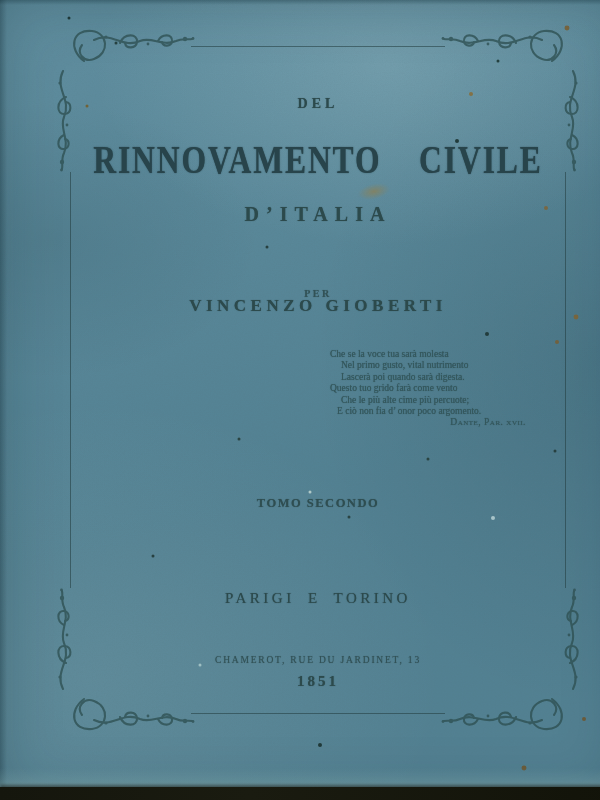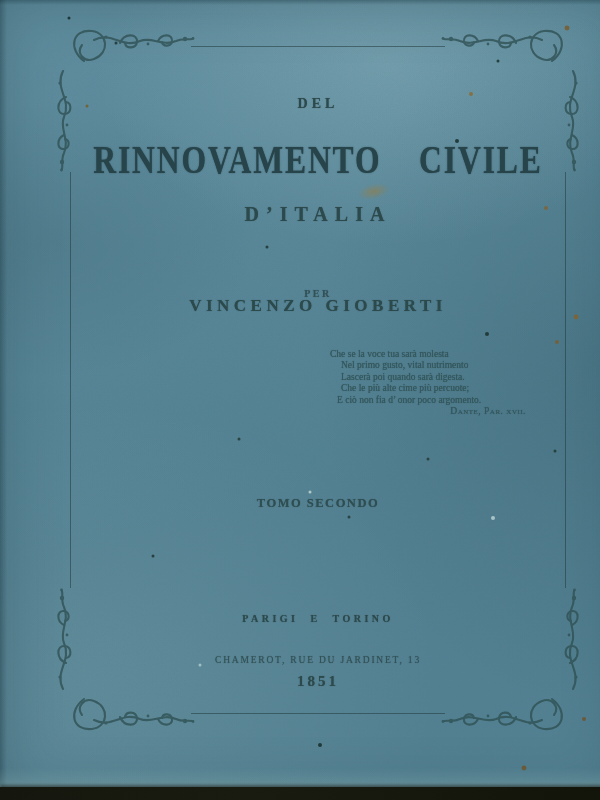--- a/index.html
+++ b/index.html
@@ -38,21 +38,21 @@
   .content > div { position: absolute; left: 0; right: 0; }
   .ink  { color: var(--ink, #2c4a4c); text-shadow: 0 0 1px rgba(25,48,50,0.55); }
   .series   { top: 96px;  font-size: 14px; font-weight: bold; letter-spacing: 4px; }
   .title    { top: 138px; font-size: 34px; font-weight: bold; letter-spacing: 2px; word-spacing: 30px;
               color: var(--title-ink, #28444b); transform: scale(0.93, 1.18); transform-origin: center top;
               text-shadow: 0 0 1.2px rgba(20,42,46,0.7); white-space: nowrap; }
   .subtitle { top: 203px; font-size: 20px; font-weight: bold; letter-spacing: 7px; }
   .byline   { top: 288px; font-size: 10px;  font-weight: bold; letter-spacing: 2.5px; opacity: .85; }
   .author   { top: 296px; font-size: 17px; font-weight: bold; letter-spacing: 4.5px; }
   .volume   { top: 496px; font-size: 12.5px; font-weight: bold; letter-spacing: 1.5px; opacity: .92; }
-  .cities    { top: 613px; font-size: 10px;   font-weight: bold; letter-spacing: 3.5px; word-spacing: 6px; }
+  .cities    { top: 590px; font-size: 15px;   font-weight: normal; letter-spacing: 3.5px; word-spacing: 6px; }
   .publisher { top: 613px; font-size: 15.5px; font-weight: bold; letter-spacing: 2.5px; word-spacing: 4px; }
   .role      { top: 636px; font-size: 12px; letter-spacing: 1.5px; font-variant: small-caps; font-weight: bold; opacity: .9; }
   .printer   { top: 655px; font-size: 9.5px; letter-spacing: 1.8px; opacity: .85; }
   .year      { top: 673px; font-size: 15px; font-weight: bold; letter-spacing: 3px; }
 
   
   .epigraph { position: absolute; left: 330px; top: 349px; width: 220px;
               font-size: 9.5px; line-height: 11.4px; text-align: left;
               color: #34585c; text-shadow: 0 0 0.8px rgba(30,55,58,0.6); }
   .epigraph .in1 { padding-left: 11px; }
@@ -150,20 +150,21 @@
     <div class="volume ink">TOMO SECONDO</div>
     <div class="cities ink">PARIGI E TORINO</div>
     <div class="printer ink">CHAMEROT, RUE DU JARDINET, 13</div>
     <div class="year ink">1851</div>
   </div>
 
   <div class="epigraph">
     <div>Che se la voce tua sarà molesta</div>
     <div class="in1">Nel primo gusto, vital nutrimento</div>
     <div class="in1">Lascerà poi quando sarà digesta.</div>
+    <div>Questo tuo grido farà come vento</div>
     <div class="in1">Che le più alte cime più percuote;</div>
     <div class="in2">E ciò non fia d’ onor poco argomento.</div>
     <div class="attr">Dante, Par. xvii.</div>
   </div>
 
   <div class="stain"></div>
   <div class="specks-dark"></div>
   <div class="specks-brown"></div>
   <div class="specks-light"></div>
   <div class="edge-top"></div>

